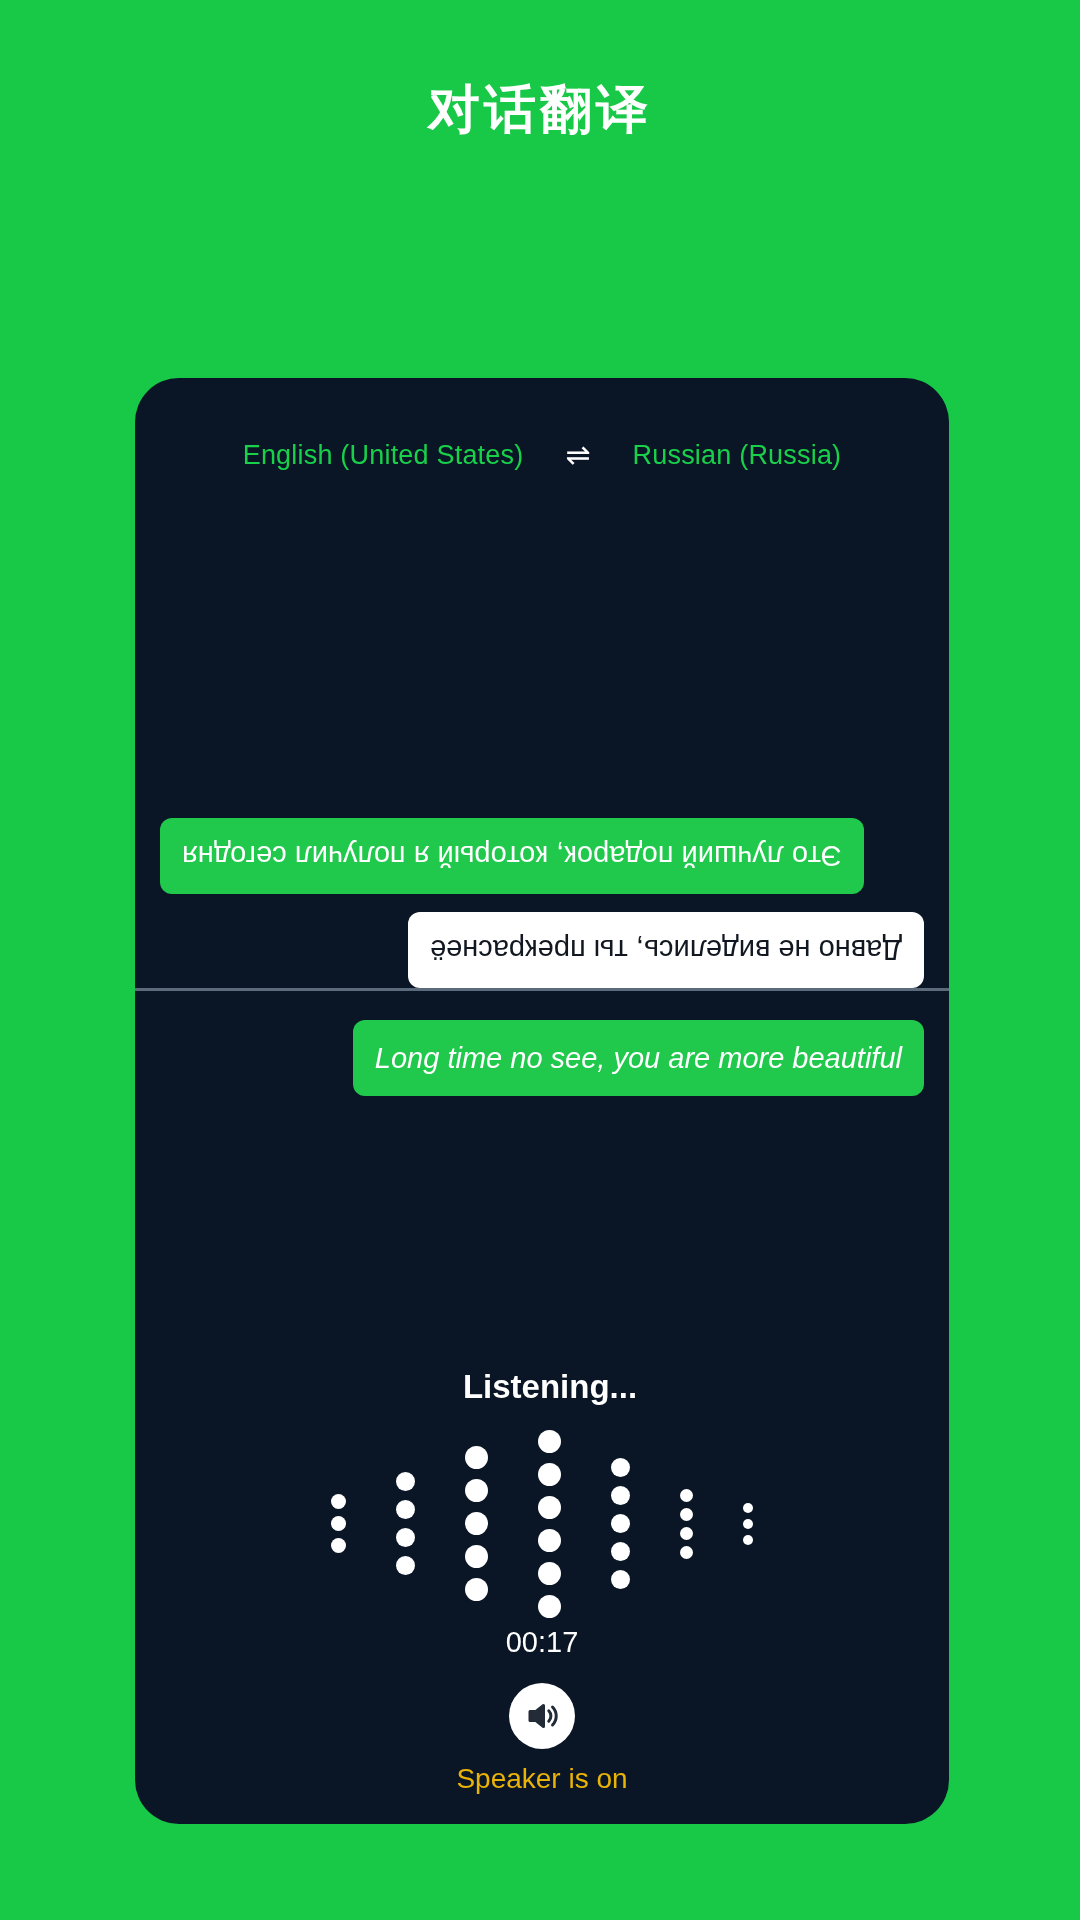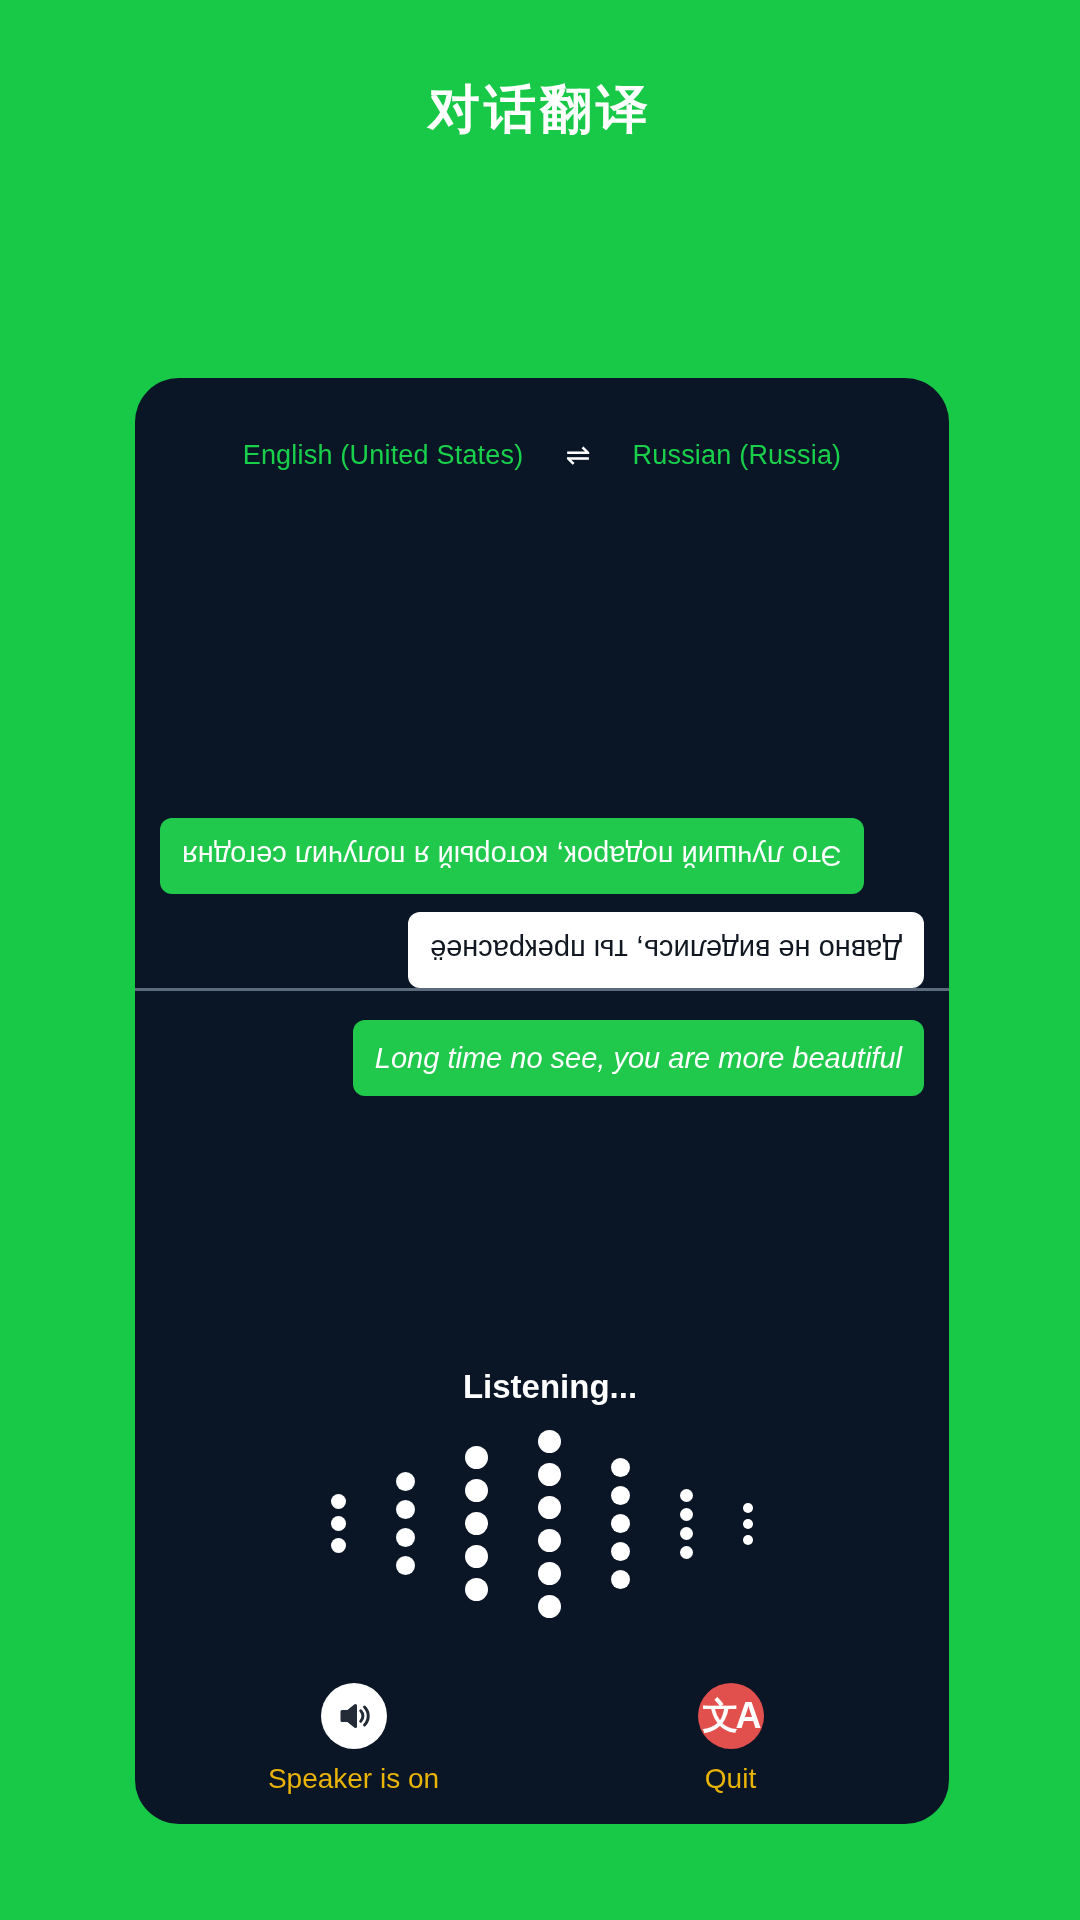--- a/index.html
+++ b/index.html
@@ -280,33 +280,28 @@
         <div class="wave-dot" style="width: 13px; height: 13px; background: rgb(255, 255, 255);"></div>
         <div class="wave-dot" style="width: 13px; height: 13px; background: rgb(255, 255, 255);"></div>
       </div>
       <div class="wave-col" style="gap: 6px;">
         <div class="wave-dot" style="width: 10px; height: 10px; background: rgb(255, 255, 255);"></div>
         <div class="wave-dot" style="width: 10px; height: 10px; background: rgb(255, 255, 255);"></div>
         <div class="wave-dot" style="width: 10px; height: 10px; background: rgb(255, 255, 255);"></div>
       </div>
     </div>
 
+  <div class="timer">00:17</div>
 
   <div class="controls" id="controls">
       <div class="ctrl">
         <div class="ctrl-circle circle-white">
           <svg width="36" height="36" viewBox="0 0 24 24" fill="none" stroke="#222B36" stroke-width="2" stroke-linecap="round" stroke-linejoin="round">
             <polygon points="4,9 4,15 8,15 13,19 13,5 8,9" fill="#222B36" stroke="#222B36"></polygon>
             <path d="M16.5 8.5a5 5 0 0 1 0 7"></path>
             <path d="M19 6a8.5 8.5 0 0 1 0 12"></path>
           </svg>
         </div>
         <div class="ctrl-label">Speaker is on</div>
       </div>
-      <div class="ctrl">
-        <div class="ctrl-circle circle-red">
-          <span class="glyph-translate">文A</span>
-        </div>
-        <div class="ctrl-label">Quit</div>
-      </div>
     </div>
 
 </div>
 
 </body></html>

